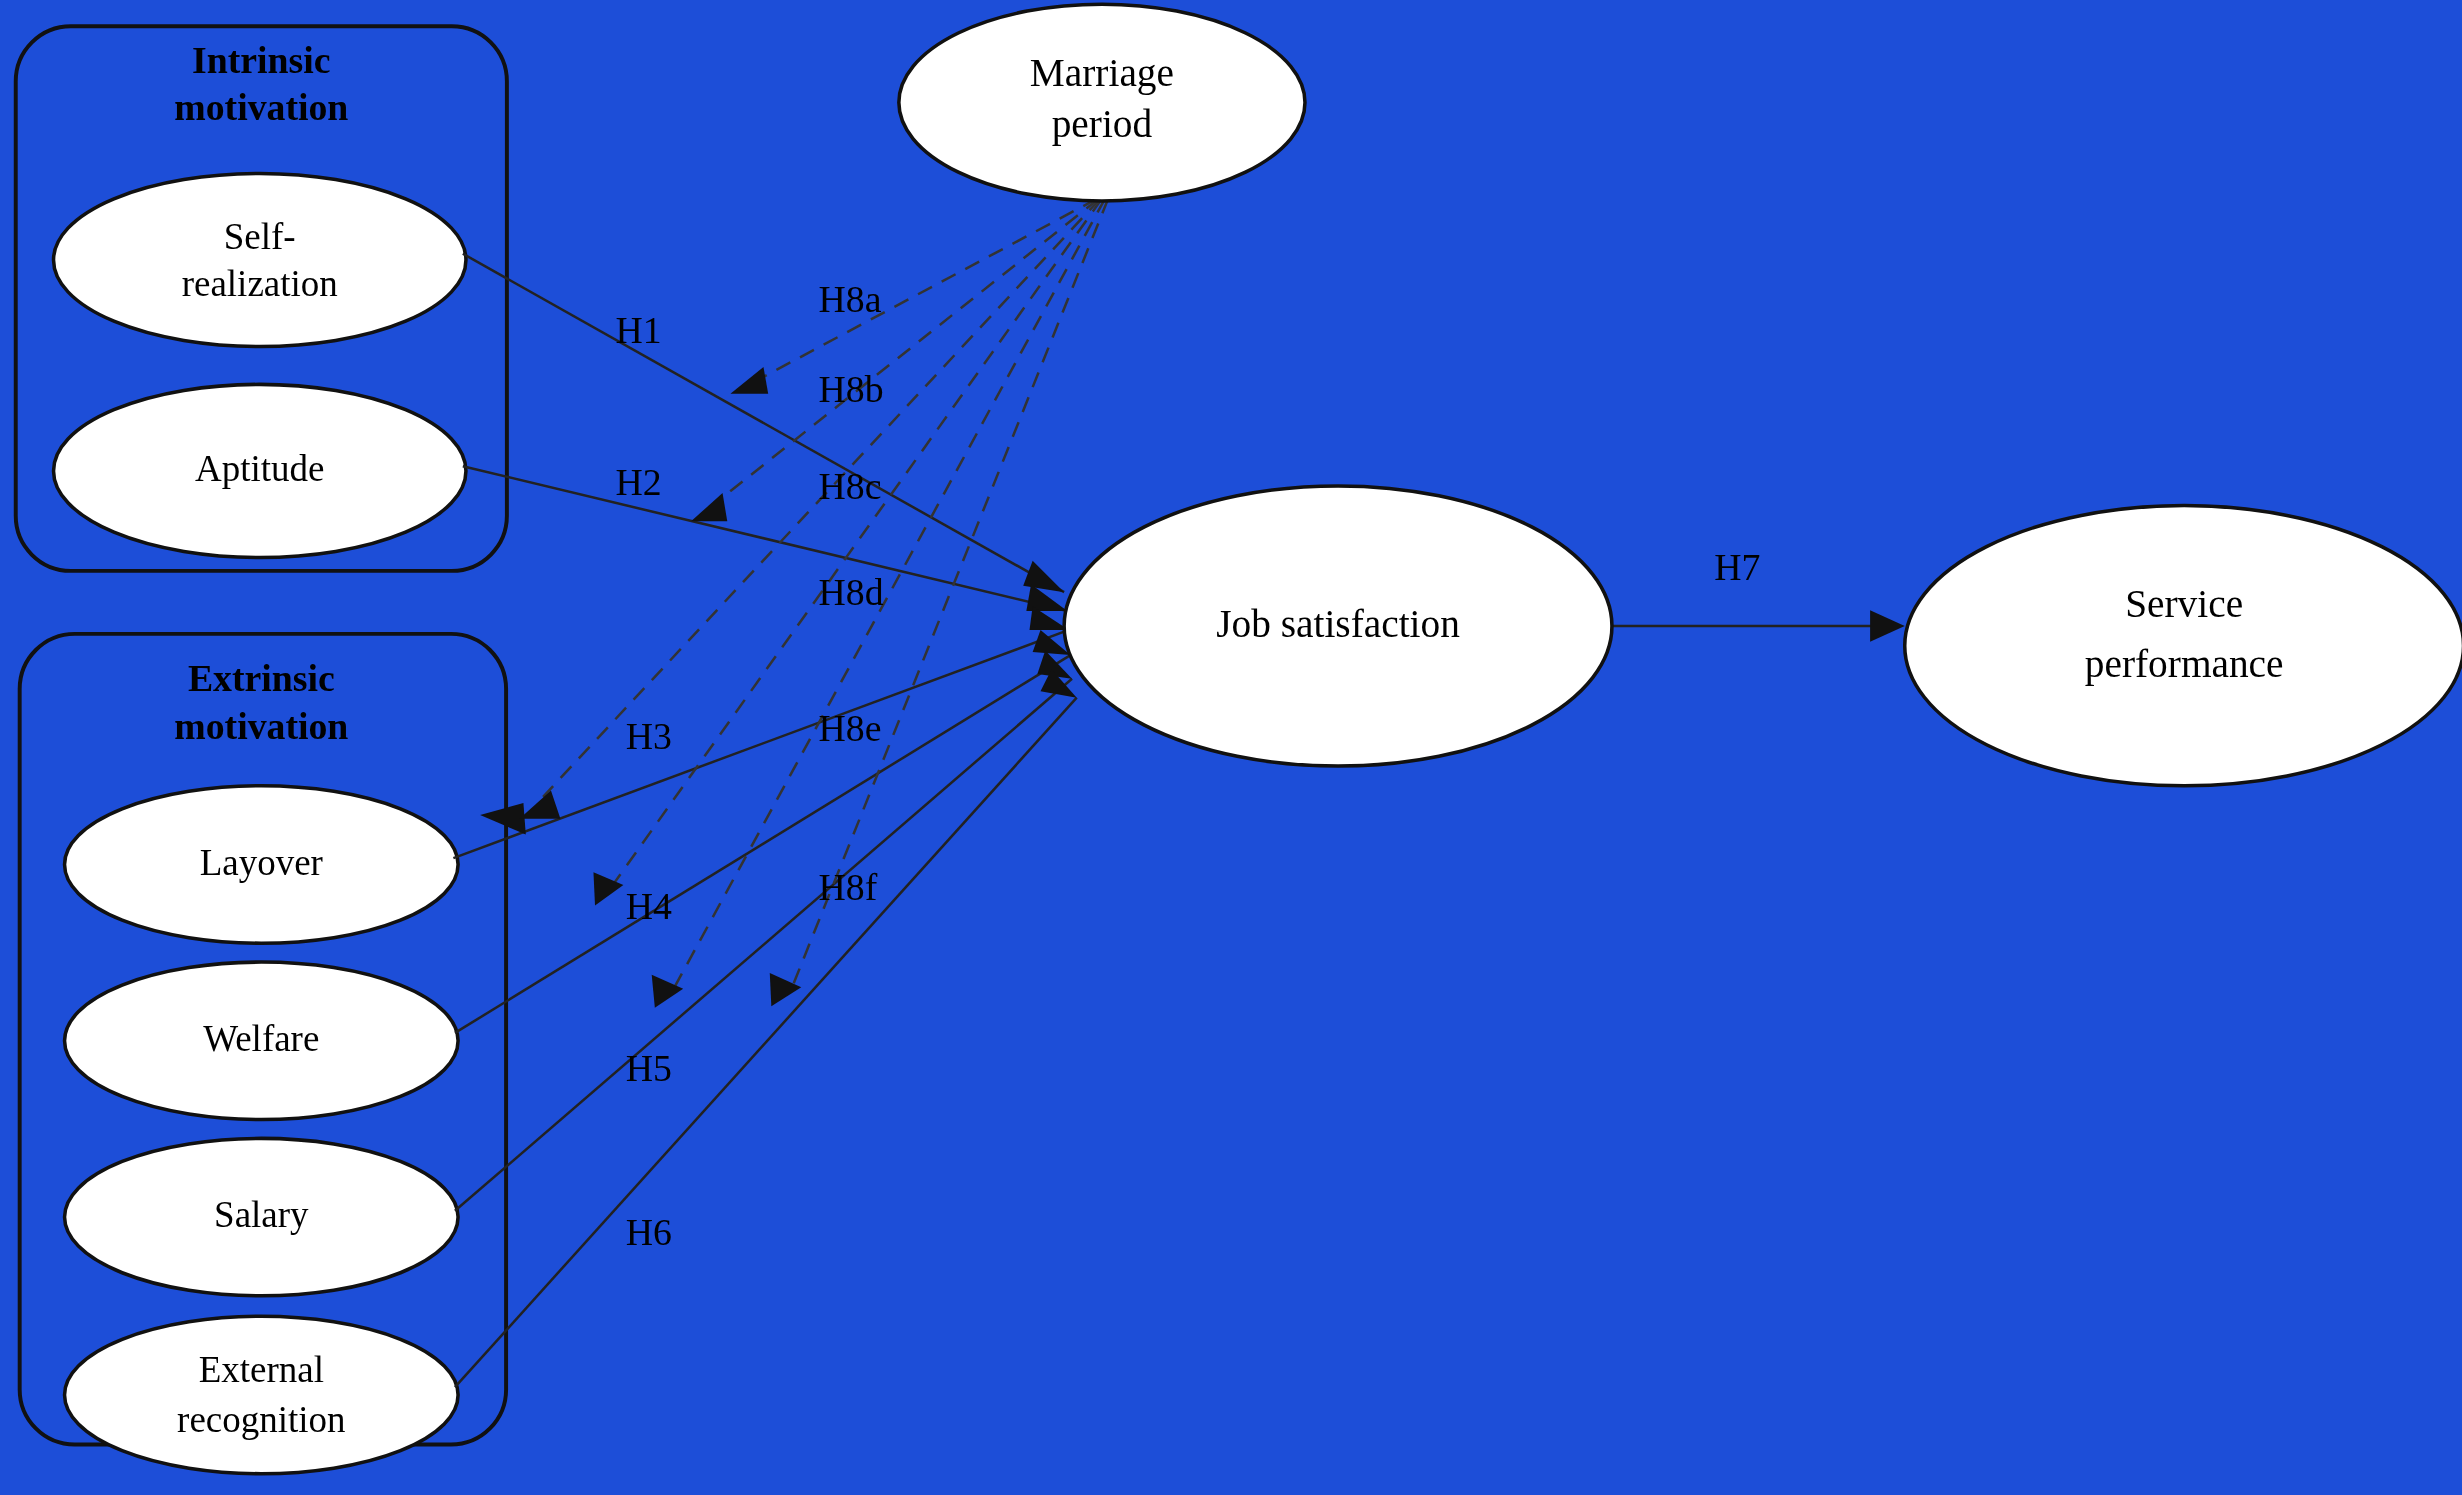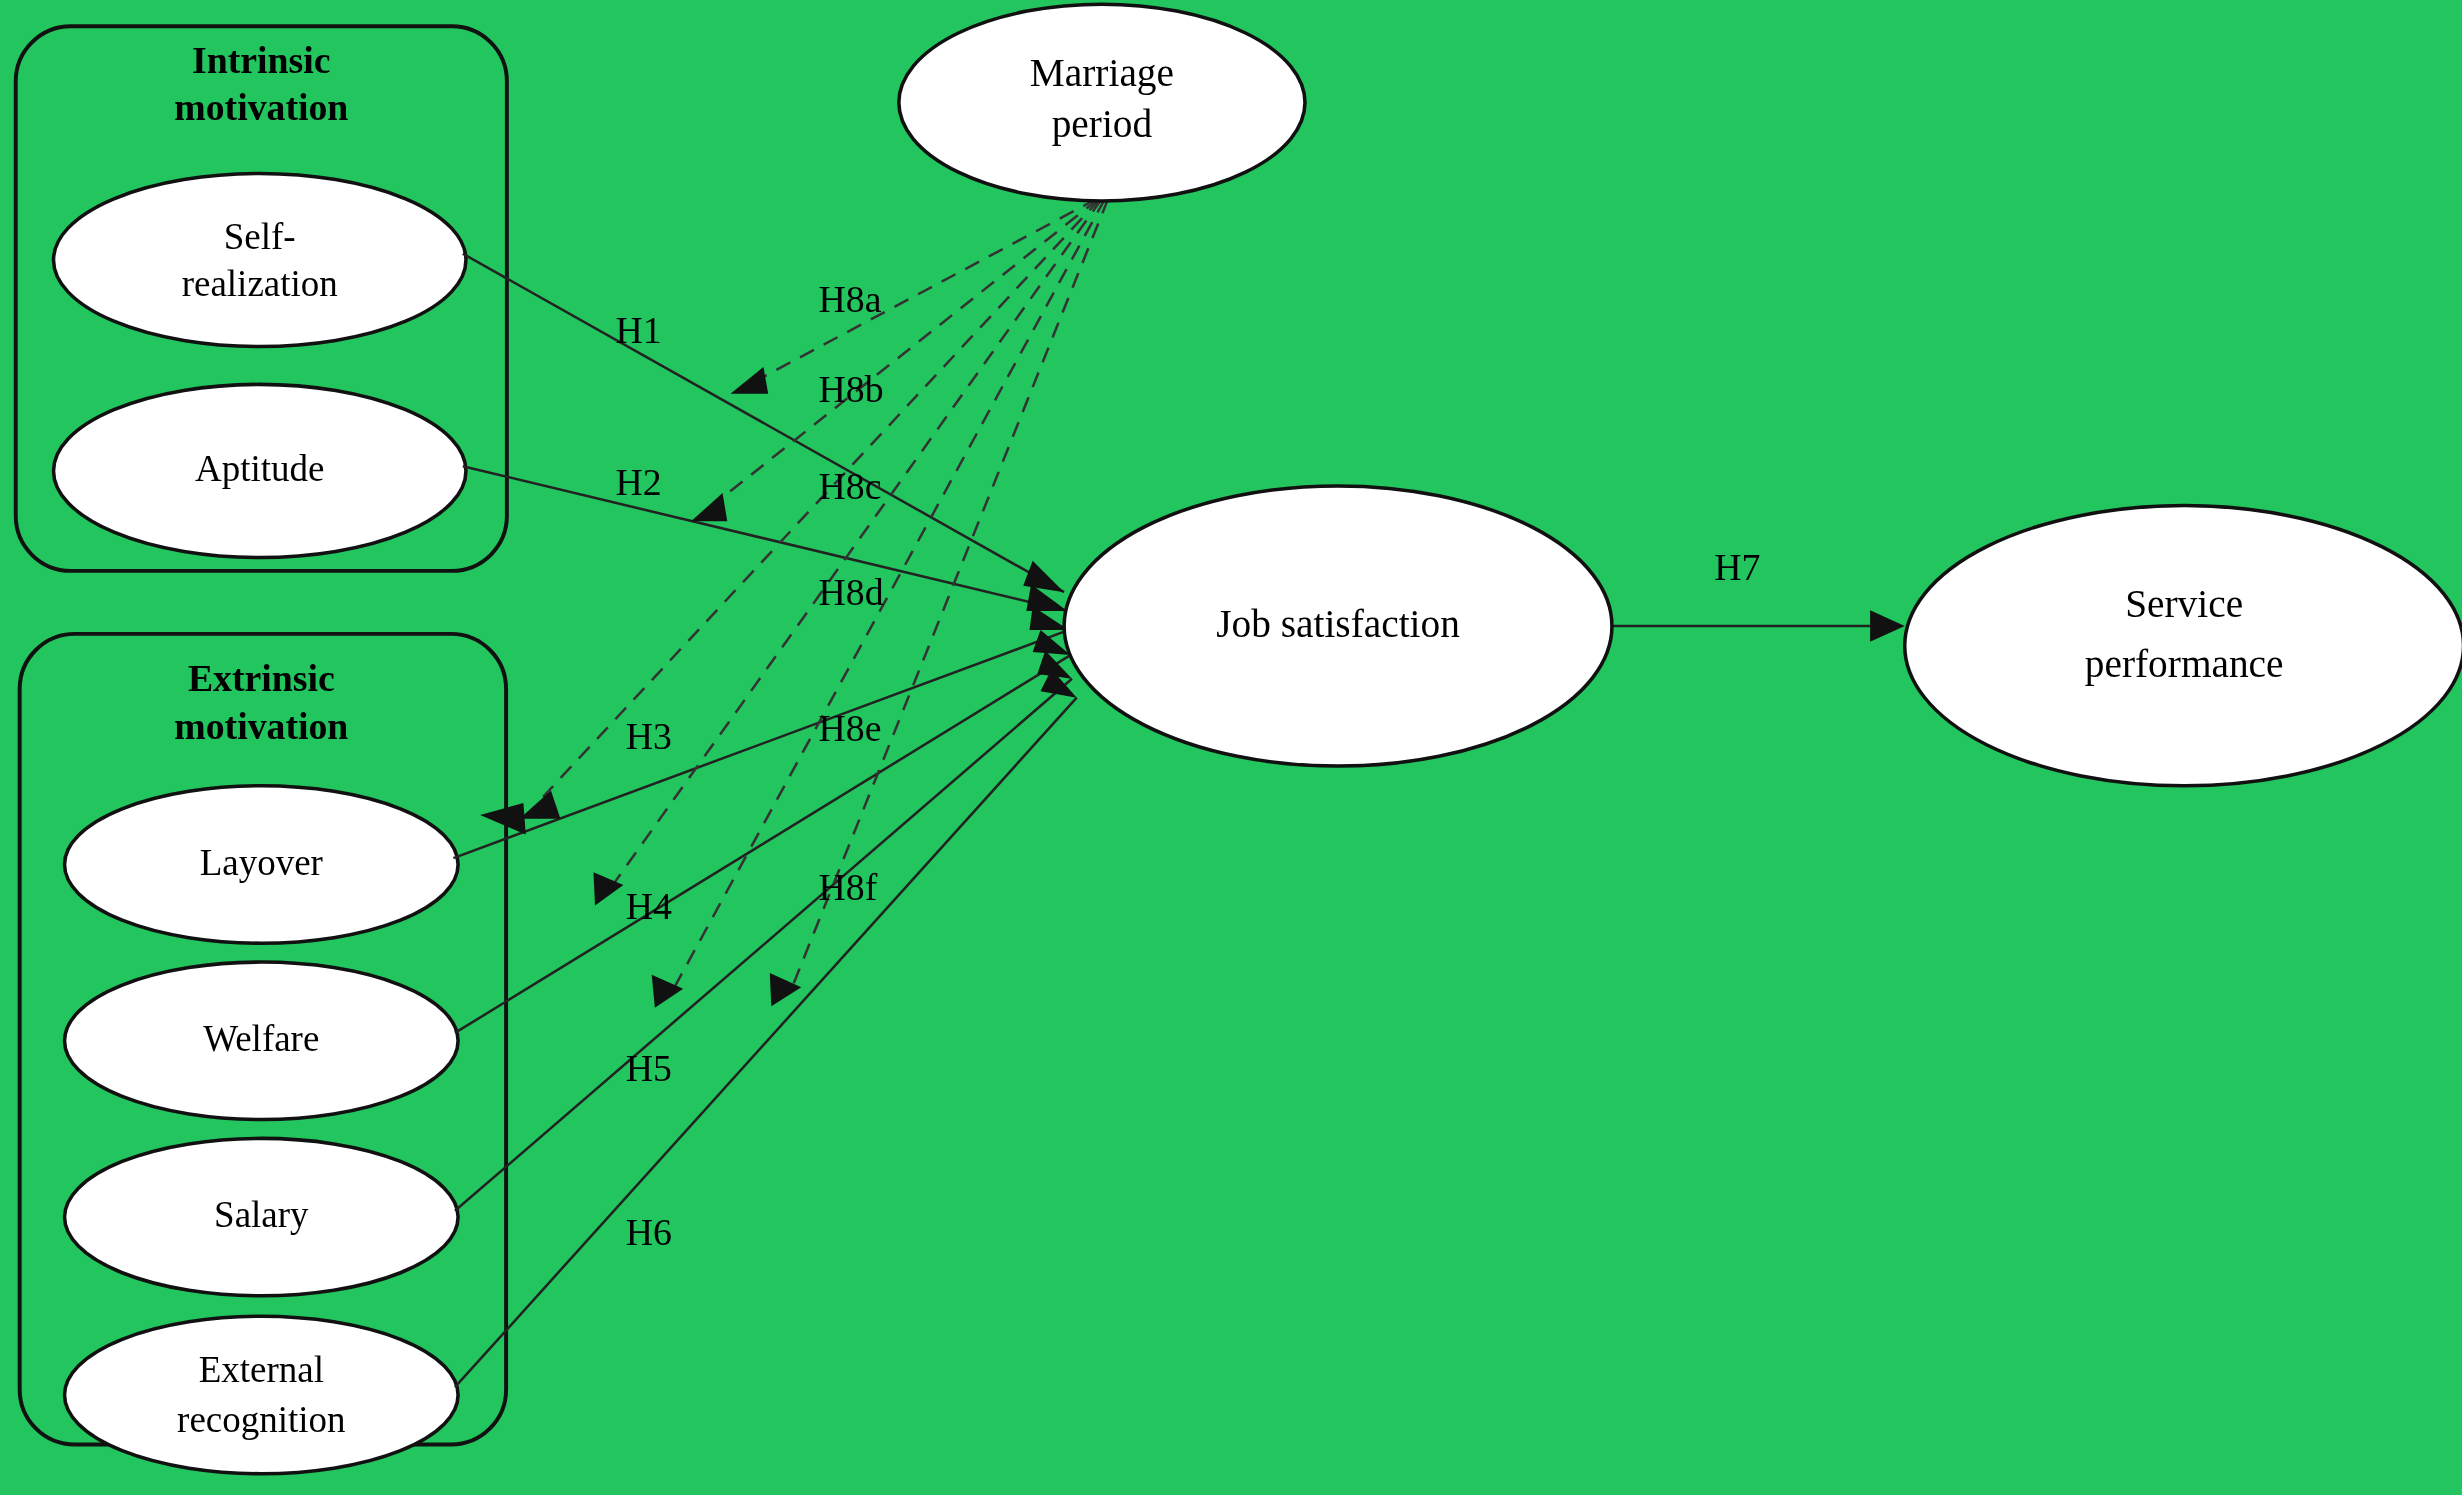--- a/index.html
+++ b/index.html
@@ -4,21 +4,21 @@
 <style>
   html, body {
     margin: 0;
     padding: 0;
     background: #ffffff;
   }
   #diagram-root {
     position: relative;
     width: 2462px;
     height: 1496px;
-    background: #22c55e;
+    background: #1d4ed8;
     font-family: "Liberation Serif", "DejaVu Serif", serif;
     overflow: hidden;
   }
   svg.canvas {
     position: absolute;
     top: 0;
     left: 0;
     width: 2462px;
     height: 1496px;
   }

